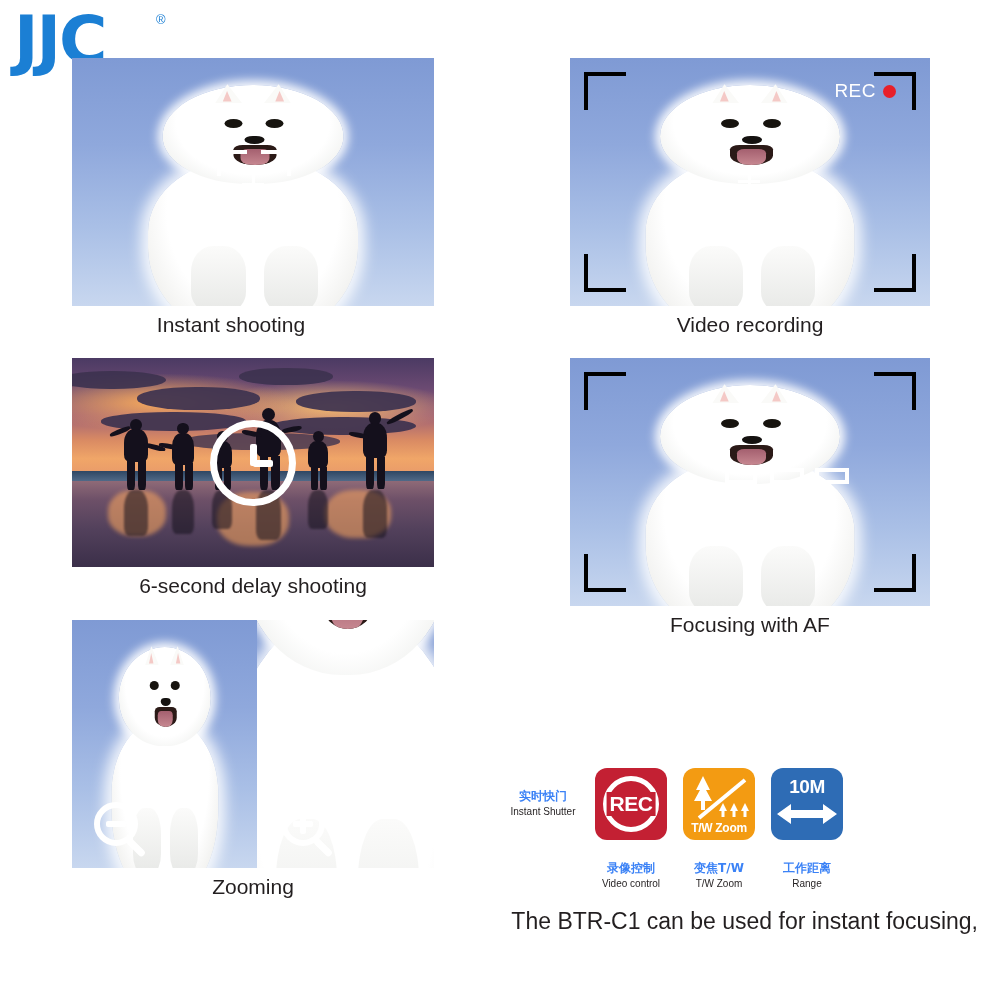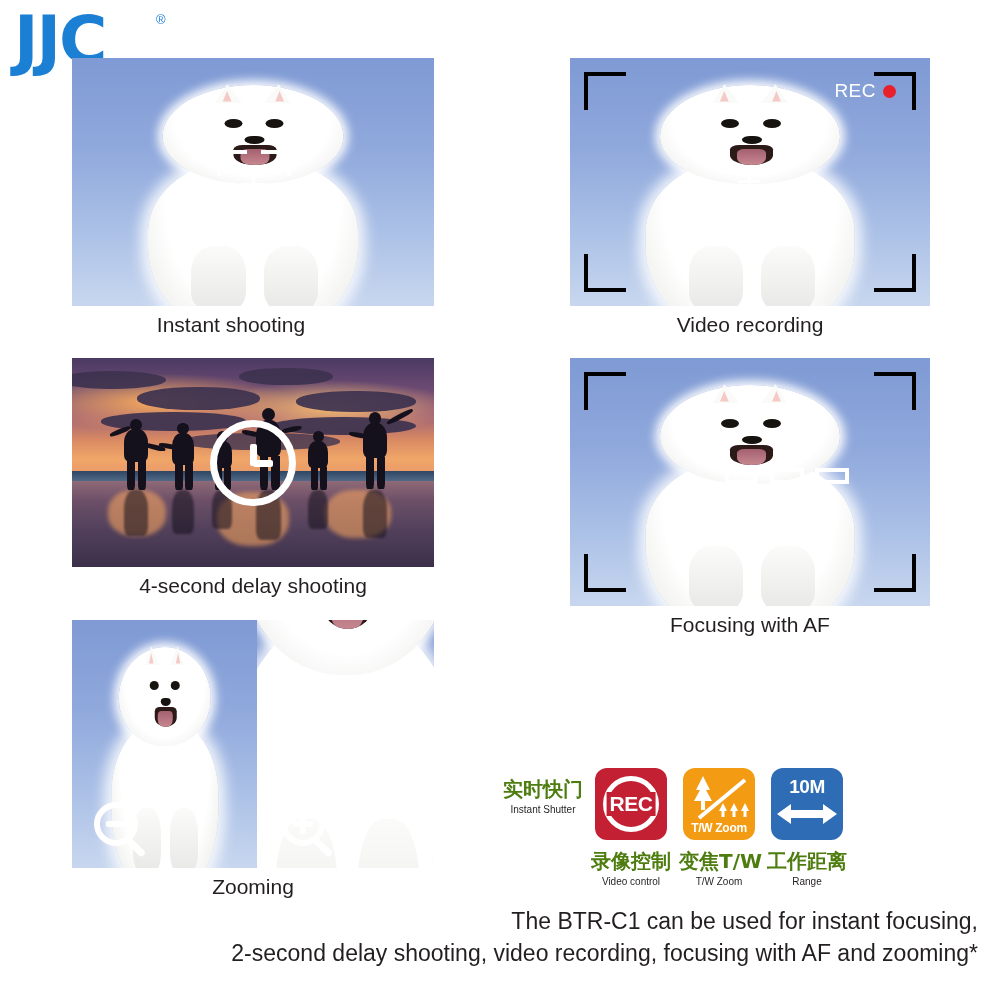--- a/index.html
+++ b/index.html
@@ -218,22 +218,22 @@
     position: relative; overflow: hidden;
   }
   .ftile .word {
     position: absolute; left: 0; right: 0; bottom: 2px;
     color: #fff; font-weight: 700; font-size: 17px;
     letter-spacing: -.3px;
   }
   .ftile .word.sm { font-size: 12px; bottom: 5px; font-weight: 700; }
   .fcn {
     font-family: "DejaVu Sans", sans-serif;
-    font-weight: 700; font-size: 20px; color: #4d7c0f;
-    margin-top: 8px; white-space: nowrap;
+    font-weight: 700; font-size: 12px; color: #3b82f6;
+    margin-top: 20px; white-space: nowrap;
   }
   .fen { font-size: 10px; color: #231f20; margin-top: 1px; white-space: nowrap; }
 
   
   .aperture { position: absolute; left: 50%; top: 28px; transform: translate(-50%,-50%); }
 
   
   .recring {
     position: absolute; left: 50%; top: 36px; transform: translate(-50%,-50%);
     width: 56px; height: 56px; border: 5px solid #fff; border-radius: 50%;
@@ -377,21 +377,21 @@
       <div class="person pleg" style="left:84.2%;top:47.5%;width:2.3%;height:15%;"></div>
       <div class="person parm" style="left:76.5%;top:35%;width:5.5%;height:2.3%;transform:rotate(10deg);"></div>
       <div class="person parm" style="left:87%;top:30%;width:8%;height:2.3%;transform:rotate(-28deg);"></div>
       <div class="pshadow" style="left:80.4%;top:63%;width:6.6%;height:23%;"></div>
     </div>
     <div class="clock" style="left:138px;top:62px;">
       <div class="hh"></div>
         <div class="mh"></div>
     </div>
   </div>
-  <div class="caption">4-second delay shooting</div>
+  <div class="caption">6-second delay shooting</div>
 </div>
 
 <div class="panel" style="left:570px; top:358px; width:360px;">
   <div class="photo" style="width:360px;height:248px;">
     <div class="sky"></div>
     <div class="pup" style="left:0;top:0;width:100%;height:100%;">
       <div class="body"></div>
         <div class="legL"></div>
         <div class="legR"></div>
       <div class="head">
@@ -512,14 +512,13 @@
     </div>
     <div class="fcn">工作距离</div>
     <div class="fen">Range</div>
   </div>
 
 
 </div>
 
 <div id="blurb">
   <div>The BTR-C1 can be used for instant focusing,</div>
-  <div>2-second delay shooting, video recording, focusing with AF and zooming*</div>
 </div>
 
 </body></html>

